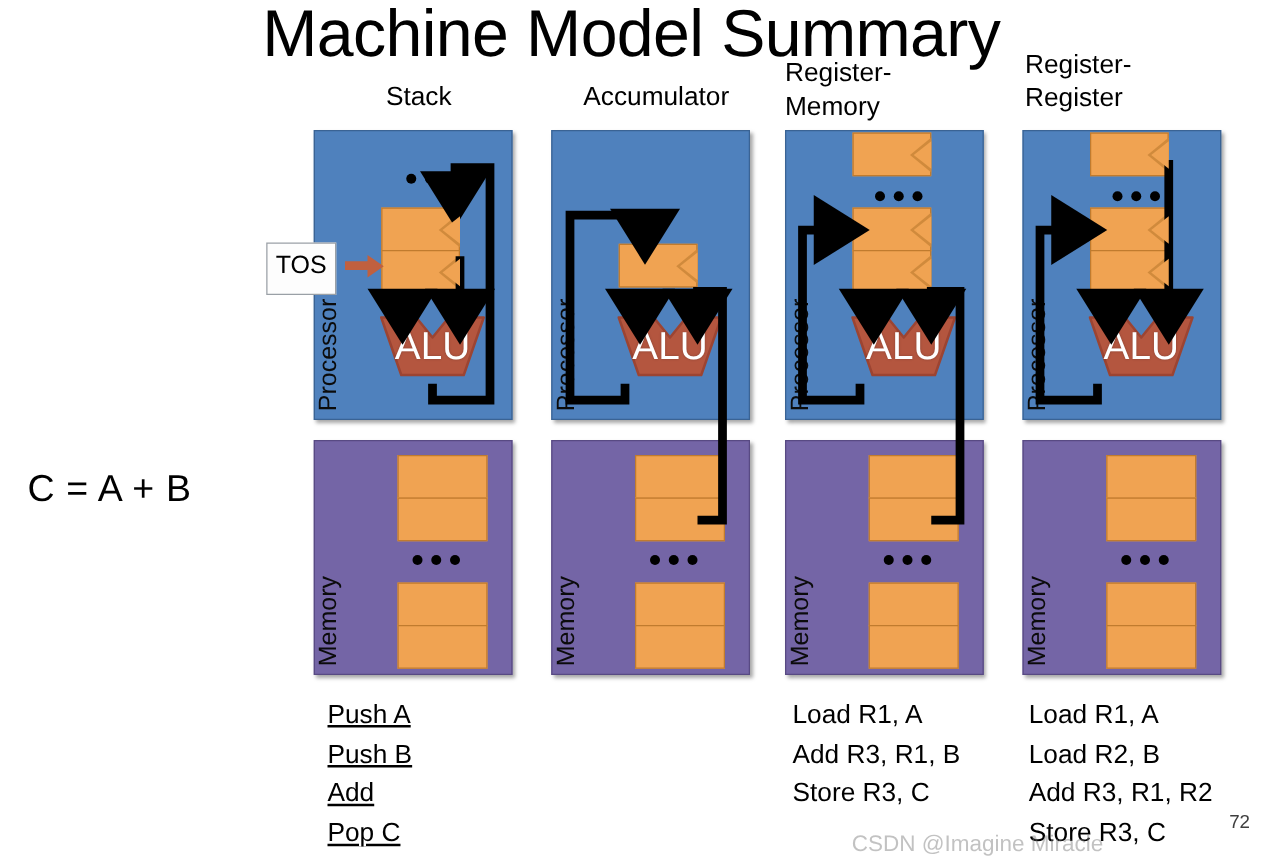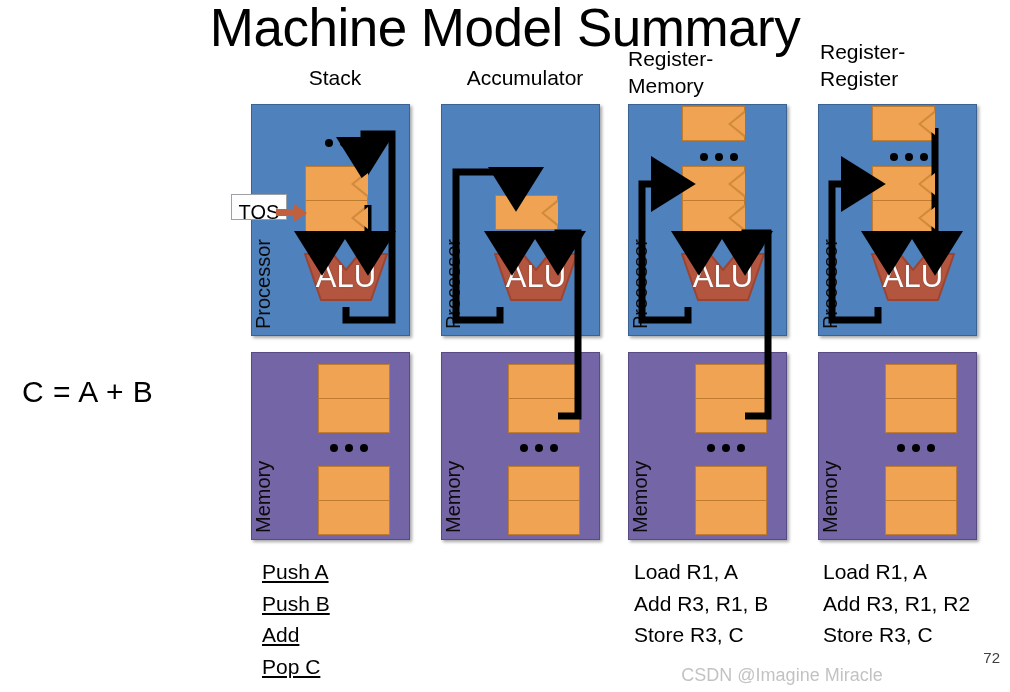--- a/index.html
+++ b/index.html
@@ -243,21 +243,21 @@
   <div class="cell" style="left:318px; top:364px; width:72px; height:35px;"></div>
   <div class="cell" style="left:318px; top:398px; width:72px; height:35px;"></div>
   <div class="dots" style="left:330px; top:444px;">
     <i></i>
       <i></i>
       <i></i>
   </div>
   <div class="cell" style="left:318px; top:466px; width:72px; height:35px;"></div>
   <div class="cell" style="left:318px; top:500px; width:72px; height:35px;"></div>
 
-  <div class="tos-box" style="left:231px; top:194px; width:56px; height:26px;">
+  <div class="tos-box" style="left:213px; top:194px; width:56px; height:42px;">
     <span>TOS</span>
   </div>
   <div class="tos-arrow" style="left:276px; top:203px;">
     <svg width="32" height="20" viewBox="0 0 32 20">
       <path d="M0,6 L18,6 L18,1 L31,10 L18,19 L18,13 L0,13 Z" fill="#c0603f"></path>
     </svg>
   </div>
 
   <div class="panel proc" style="left:441px; top:104px; width:159px; height:232px;">
     <div class="panel-label">Processor</div>
@@ -388,20 +388,21 @@
 
 
   <div class="instr" style="left:634px; top:556px;">
     <div>Load R1, A</div>
     <div>Add R3, R1, B</div>
     <div>Store R3, C</div>
   </div>
 
   <div class="instr" style="left:823px; top:556px;">
     <div>Load R1, A</div>
+    <div>Load R2, B</div>
     <div>Add R3, R1, R2</div>
     <div>Store R3, C</div>
   </div>
 
   <div class="page-num">72</div>
   <div class="watermark">CSDN @Imagine Miracle</div>
 
 </div>
 
 </body></html>

